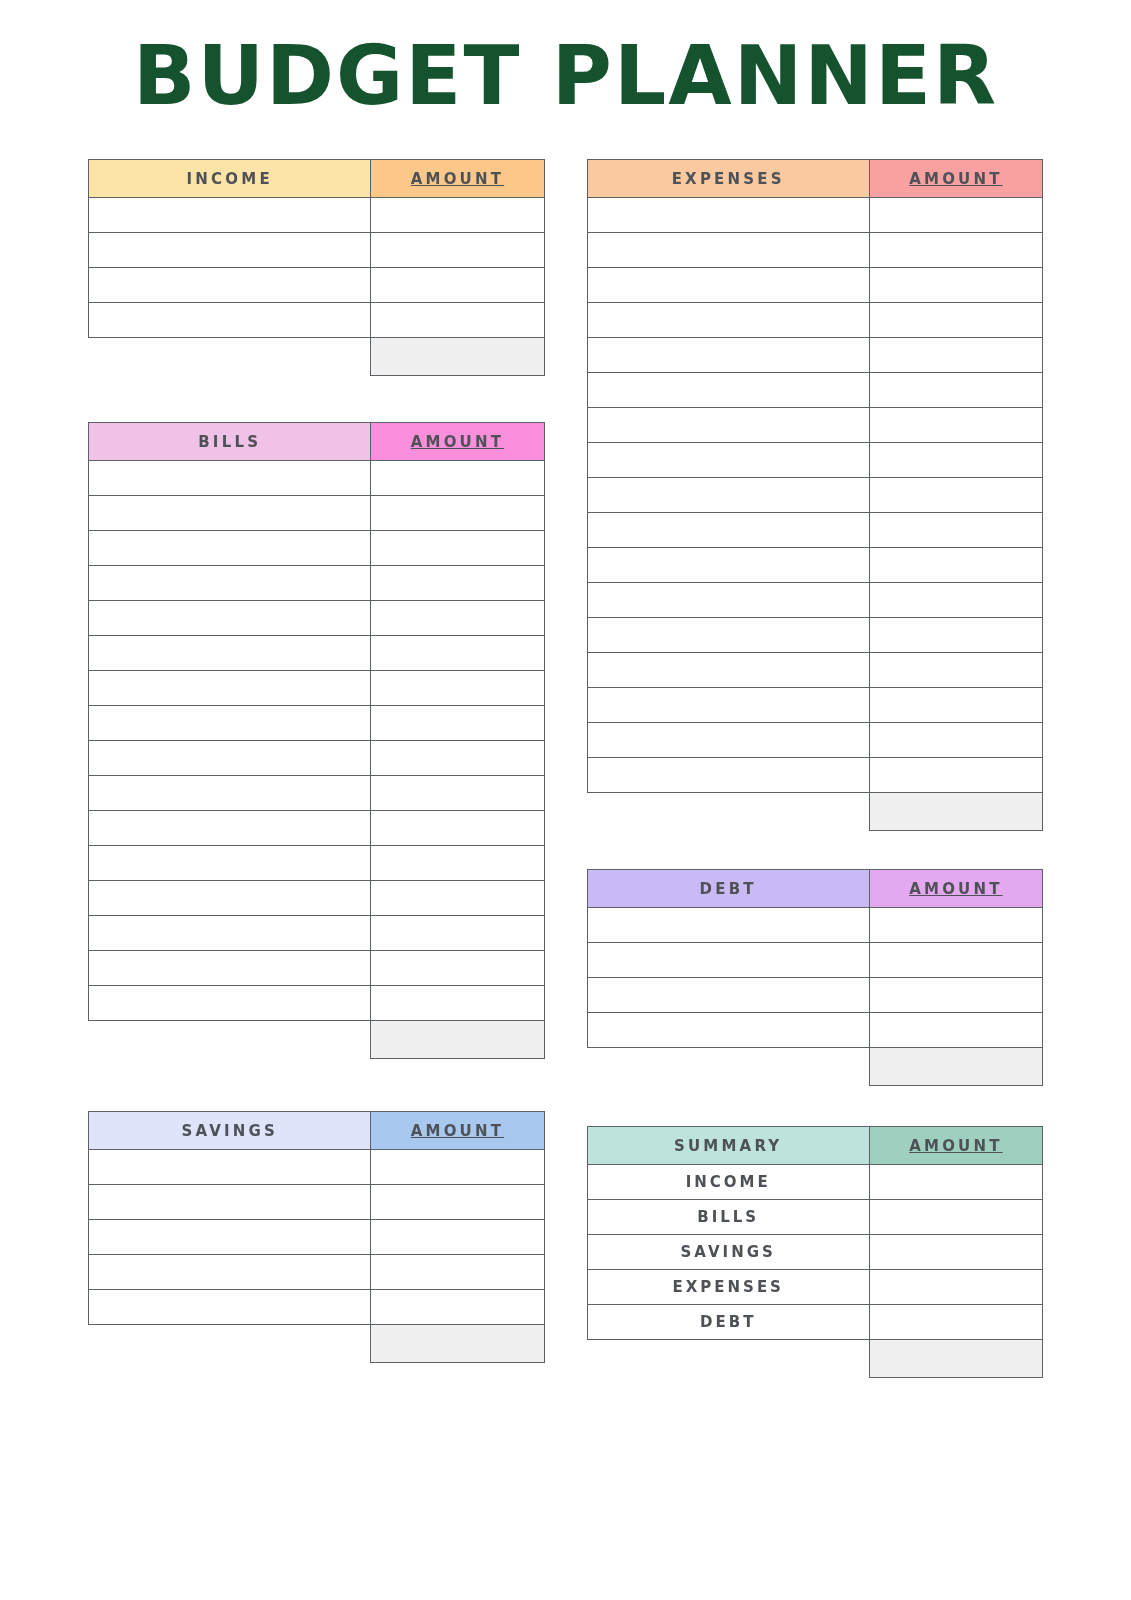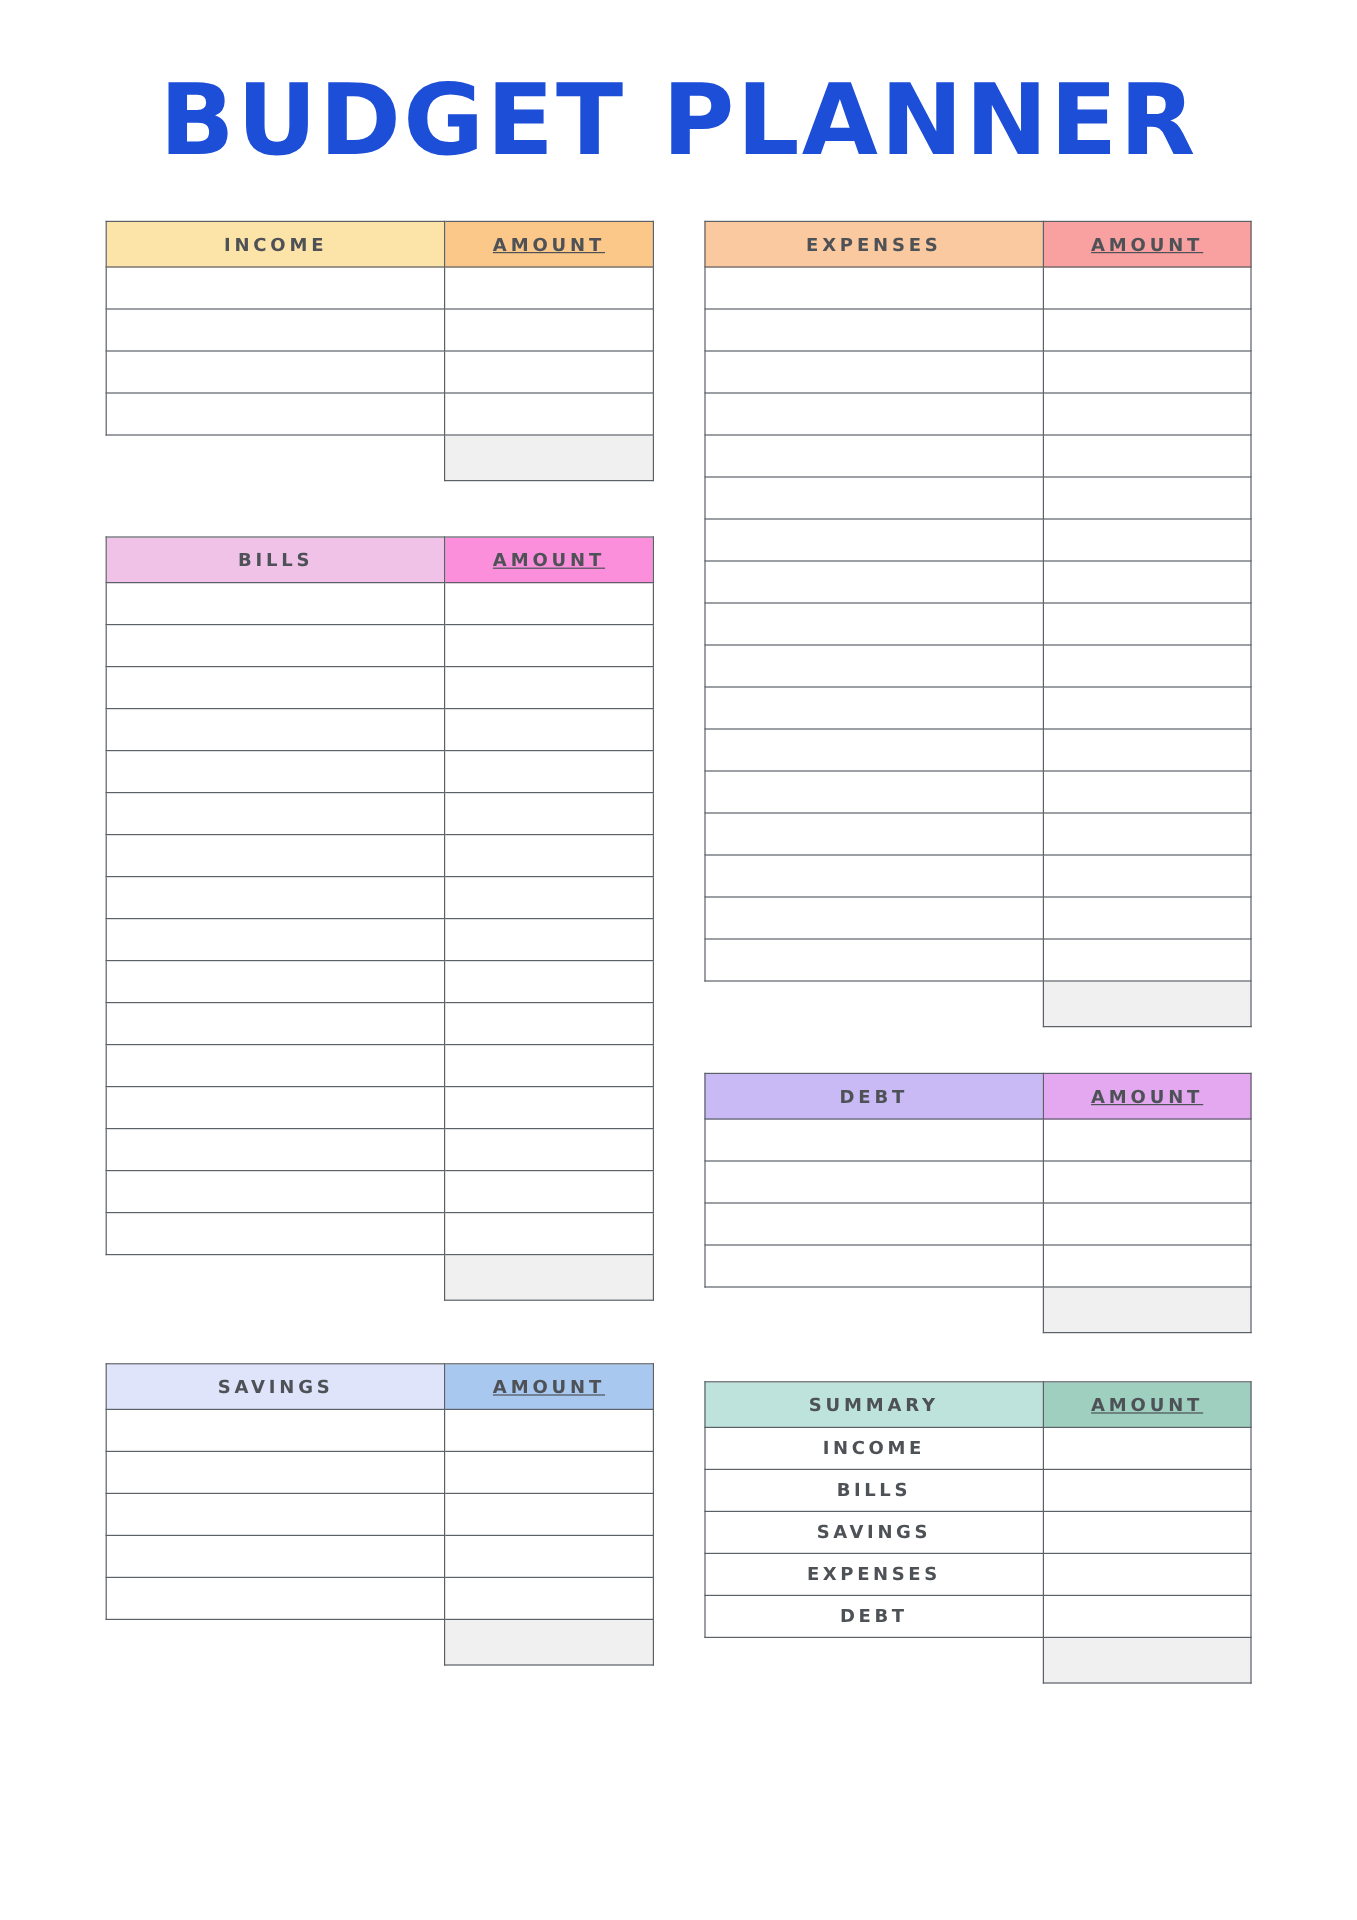--- a/index.html
+++ b/index.html
@@ -20,23 +20,23 @@
     height: 1600px;
     position: relative;
     box-sizing: border-box;
   }
   .title {
     text-align: center;
     font-family: "DejaVu Sans", sans-serif;
     font-weight: bold;
     font-size: 82px;
     letter-spacing: 2px;
-    color: #1d4ed8;
+    color: #14532d;
     margin: 0;
-    padding-top: 60px;
+    padding-top: 35px;
     line-height: 1;
   }
   .columns {
     display: flex;
     padding: 0 88px;
     margin-top: 42px;
     gap: 42px;
     align-items: flex-start;
   }
   .col {

